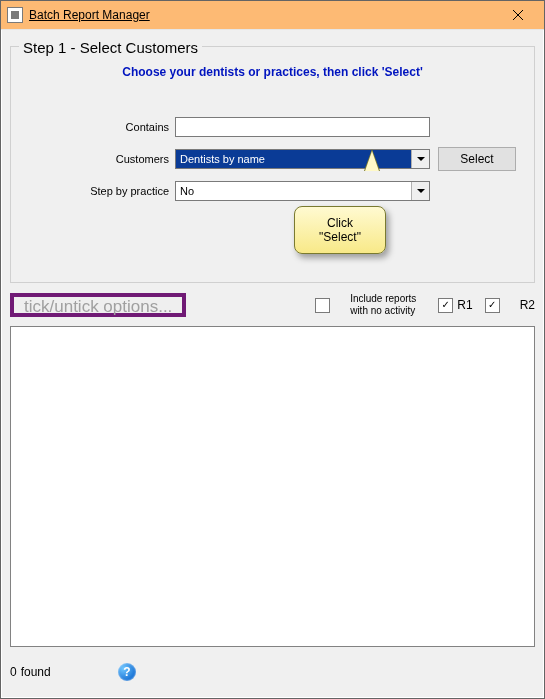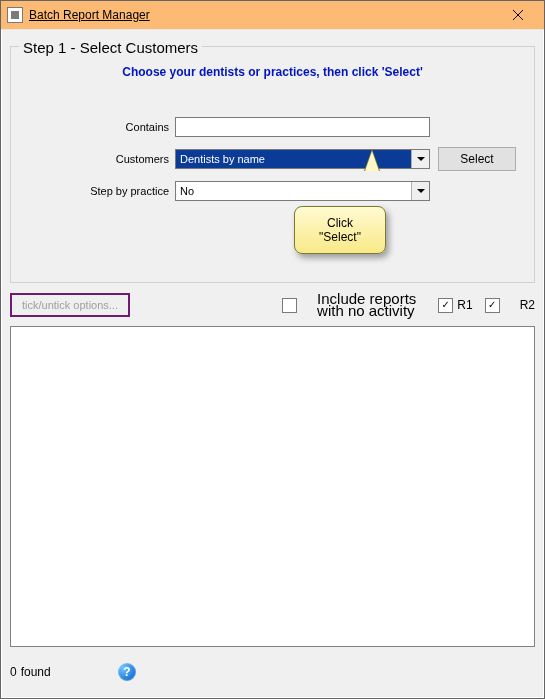--- a/index.html
+++ b/index.html
@@ -176,46 +176,46 @@
     position: absolute;
     left: 8px; right: 8px;
     top: 260px;
     height: 30px;
     display: flex;
     align-items: center;
   }
   .tick-btn {
     height: 24px;
     padding: 0 10px;
-    border: 2px solid #701a75;
+    border: 4px solid #701a75;
     background: #efefef;
     color: #a0a0a0;
     font-family: inherit;
-    font-size: 11px;
+    font-size: 17px;
   }
   .flex-spacer { flex: 1 1 auto; }
   .check-wrap {
     display: flex;
     align-items: center;
     margin-left: 6px;
   }
   .classic-check {
     width: 13px; height: 13px;
     border: 1px solid #7a7a7a;
     background: #fff;
     display: inline-flex;
     align-items: center;
     justify-content: center;
     font-size: 10px;
     line-height: 10px;
   }
   .include-text {
     margin-left: 20px;
     line-height: 12px;
-    font-size: 15px;
+    font-size: 10px;
   }
   .r-checks {
     display: flex;
     align-items: center;
     gap: 6px;
     margin-left: 16px;
   }
 
   .list-panel {
     position: absolute;

